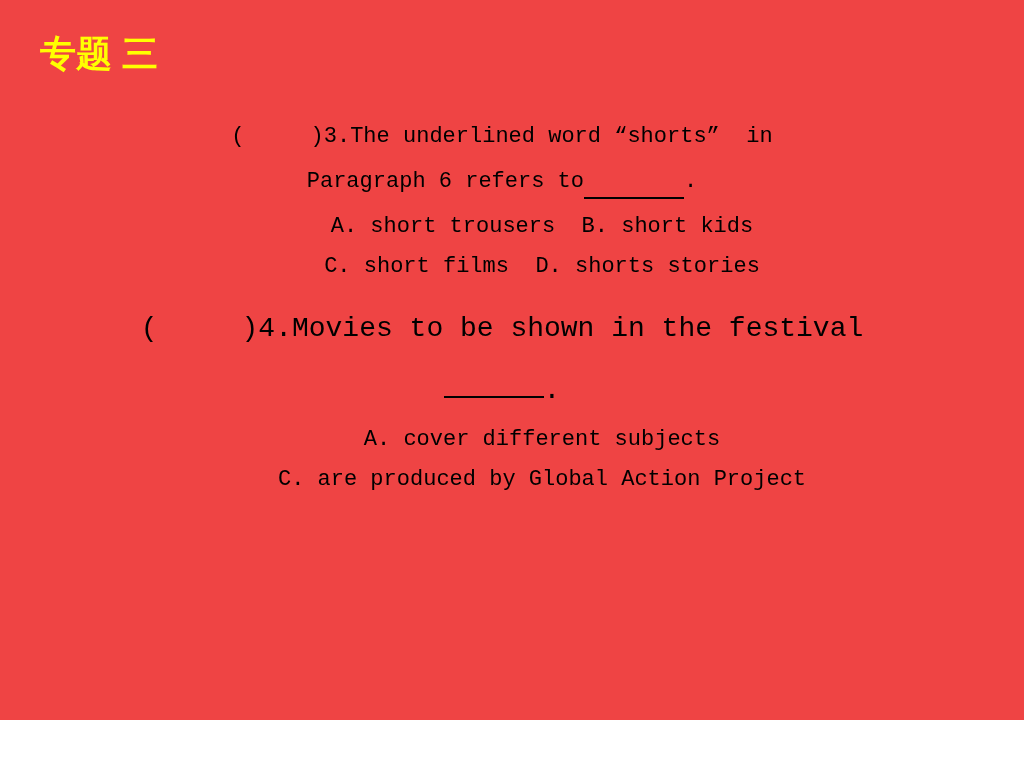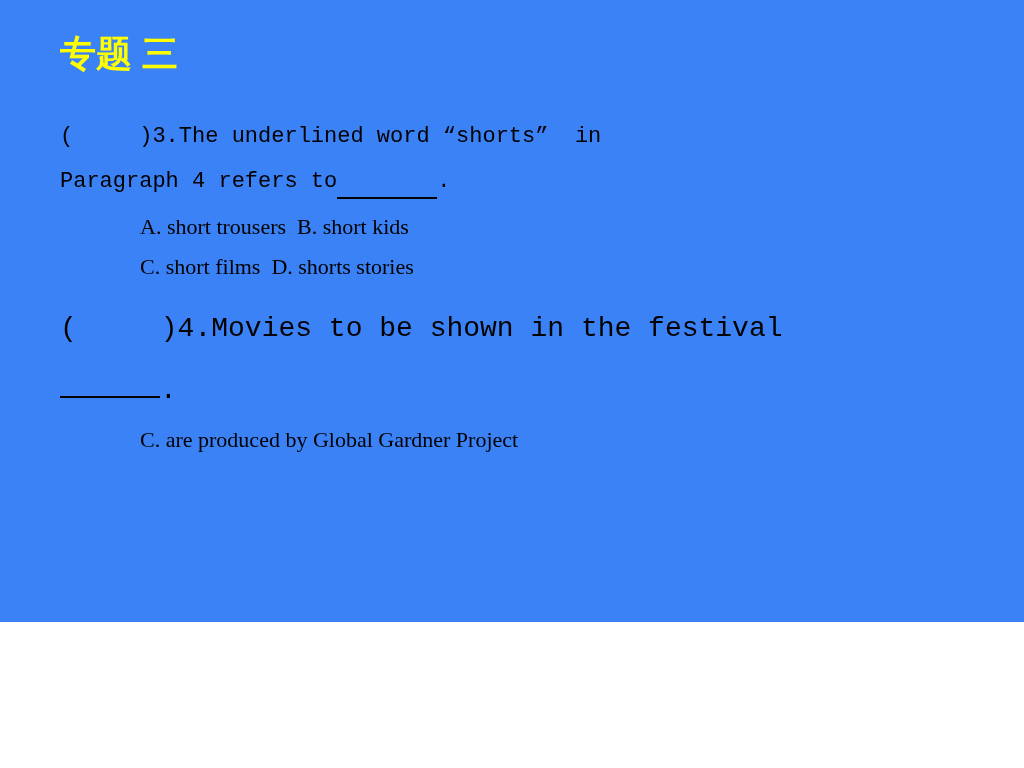--- a/index.html
+++ b/index.html
@@ -11,36 +11,37 @@
     body {
       width: 1024px;
       height: 768px;
       background-color: #ffffff;
       font-family: 'Courier New', Courier, monospace;
       overflow: hidden;
     }
 
     .page-container {
       width: 1024px;
-      height: 622px;
-      background: #3b82f6;
+      height: 720px;
+      background: #ef4444;
       position: relative;
-      padding: 30px 60px 30px 60px;
+      padding: 30px 60px 30px 40px;
     }
 
     .title {
       color: #ffff00;
       font-size: 36px;
       font-weight: bold;
       font-family: 'SimHei', 'Microsoft YaHei', sans-serif;
       margin-bottom: 40px;
     }
 
     .content {
       margin-top: 20px;
+      text-align: center;
     }
 
     .question-block {
       margin-bottom: 20px;
     }
 
     .question-text {
       font-size: 22px;
       color: #000000;
       line-height: 1.6;
@@ -57,21 +58,21 @@
 
     .options {
       margin-left: 80px;
       margin-top: 6px;
     }
 
     .option-row {
       font-size: 22px;
       color: #000000;
       line-height: 1.8;
-      font-family: Liberation Serif, serif;
+      font-family: Liberation Mono, monospace;
     }
 
     .question-4-text {
       font-size: 28px;
       color: #000000;
       line-height: 1.6;
       font-family: 'Courier New', Courier, monospace;
     }
 
     .q4-blank {
@@ -89,40 +90,43 @@
 
   <div class="title">专题 三</div>
 
   <div class="content">
 
     <div class="question-block">
       <div class="question-text">
         <span>(&nbsp;&nbsp;&nbsp;&nbsp;&nbsp;)3.The underlined word “shorts”&nbsp; in</span>
       </div>
       <div class="question-text">
-        <span>Paragraph 4 refers to</span><span class="blank">&nbsp;</span><span>.</span>
+        <span>Paragraph 6 refers to</span><span class="blank">&nbsp;</span><span>.</span>
       </div>
       <div class="options">
         <div class="option-row">
           <span>A.&nbsp;</span><span>short trousers&nbsp;&nbsp;</span><span>B.&nbsp;</span><span>short kids</span>
         </div>
         <div class="option-row">
           <span>C.&nbsp;</span><span>short films&nbsp;&nbsp;</span><span>D.&nbsp;</span><span>shorts stories</span>
         </div>
       </div>
     </div>
 
     <div class="question-block">
       <div class="question-4-text">
         <span>(&nbsp;&nbsp;&nbsp;&nbsp;&nbsp;)4.Movies to be shown in the festival</span>
       </div>
       <div class="question-4-text">
         <span class="q4-blank">&nbsp;</span><span>.</span>
       </div>
       <div class="options">
         <div class="option-row">
-          <span>C.&nbsp;</span><span>are produced by Global Gardner Project</span>
+          <span>A.&nbsp;</span><span>cover different subjects</span>
+        </div>
+        <div class="option-row">
+          <span>C.&nbsp;</span><span>are produced by Global Action Project</span>
         </div>
       </div>
     </div>
 
   </div>
 </div>
 
 </body></html>

